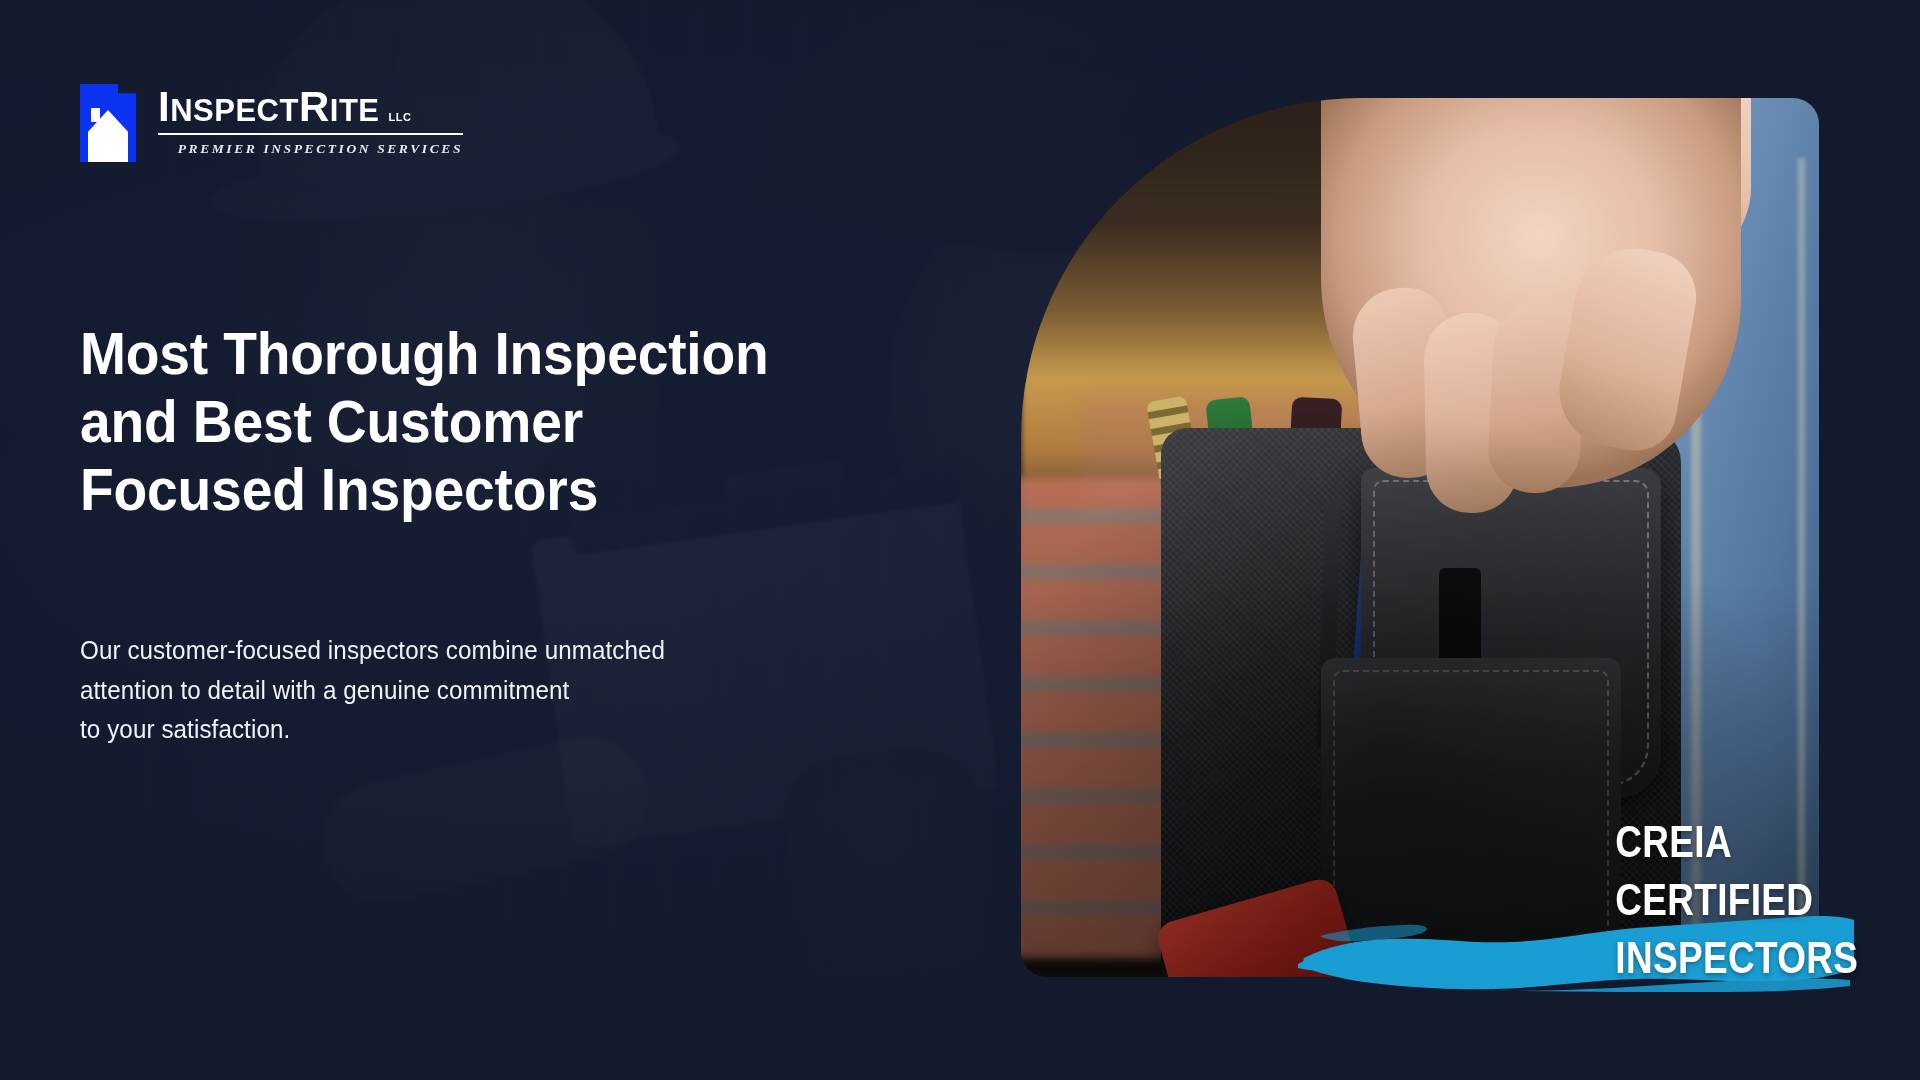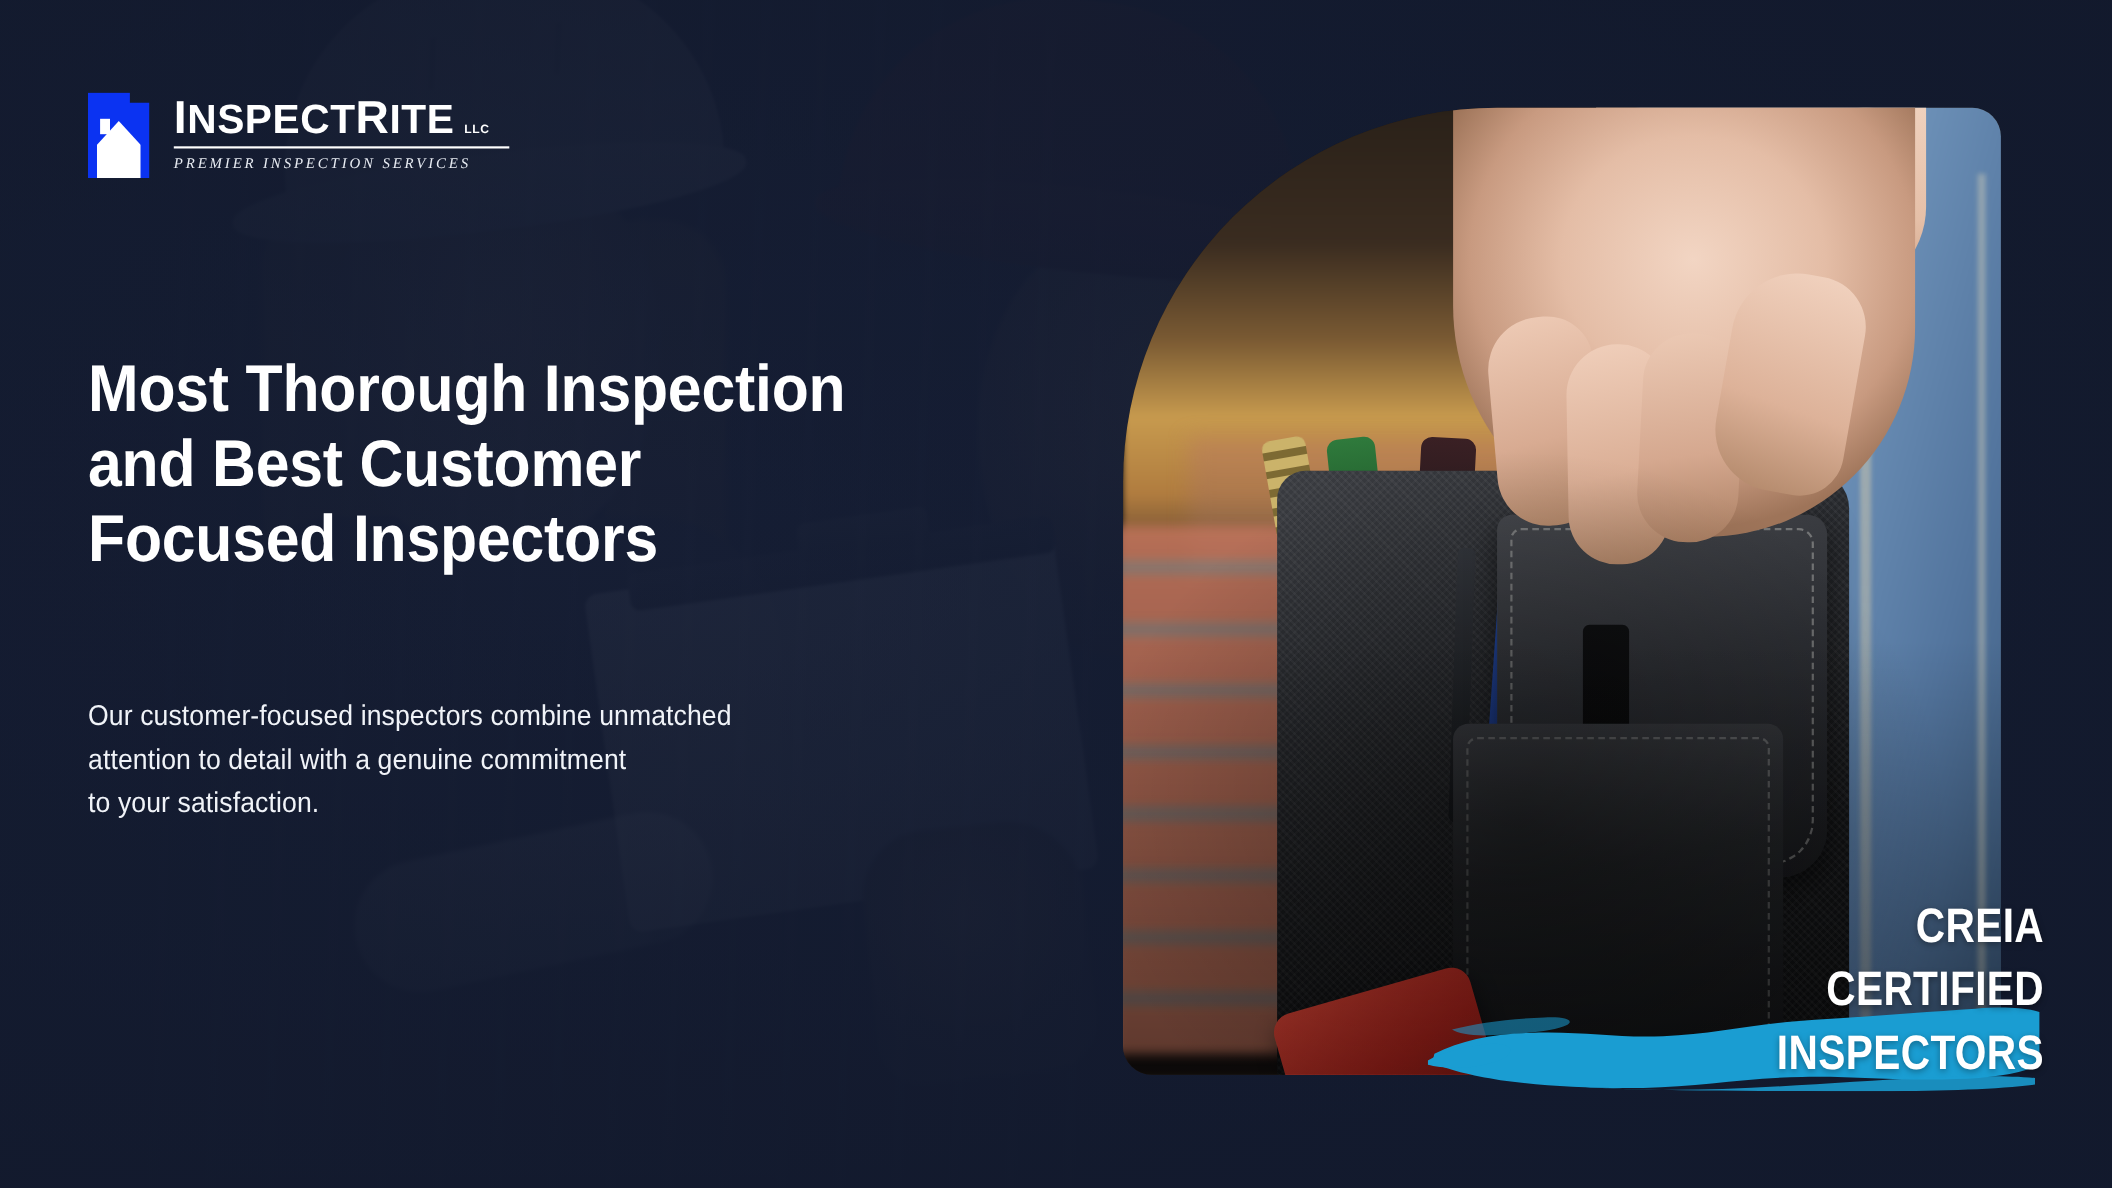--- a/index.html
+++ b/index.html
@@ -206,35 +206,36 @@
     font-family:"Liberation Sans", sans-serif;
     font-weight:bold;
     font-size:42px;
     letter-spacing:.5px;
     color:#ffffff;
     line-height:1;
     white-space:nowrap;
     display:flex; align-items:baseline;
   }
   .logo-word .cap { font-size:42px; }
-  .logo-word .sm  { font-size:37px; }
+  .logo-word .sm  { font-size:31px; }
   .logo-word .llc { font-size:11px; margin-left:9px; letter-spacing:.5px; }
   .logo-rule {
     width:305px; height:2px; background:#ffffff; margin-top:5px;
   }
   .logo-tag {
     font-family:"Liberation Serif", serif;
     font-style:italic;
     font-size:13.5px;
     letter-spacing:2.6px;
     color:#e8ecf3;
     margin-top:6px;
     white-space:nowrap;
-    text-align:left;
+    text-align:right;
     width:305px;
+    font-weight:bold;
   }
 
   
   .headline {
     position:absolute; left:80px; top:320px;
     width:800px;
     font-family:"Liberation Sans", sans-serif;
     font-weight:bold;
     font-size:60px;
     line-height:1.13;
@@ -509,21 +510,20 @@
   
   .badge {
     position:absolute; right:62px; bottom:78px;
     width:560px; height:230px;
   }
   .badge-brush {
     position:absolute; left:0; bottom:10px; width:560px; height:86px;
   }
   .badge-text {
     position:absolute; right:0; bottom:22px;
-    text-align:right;
     font-family:"Liberation Sans", sans-serif;
     font-weight:bold;
     color:#ffffff;
     line-height:1.0;
     letter-spacing:.4px;
   }
   .badge-text span {
     display:block;
     font-size:44px;
     margin-bottom:14px;

